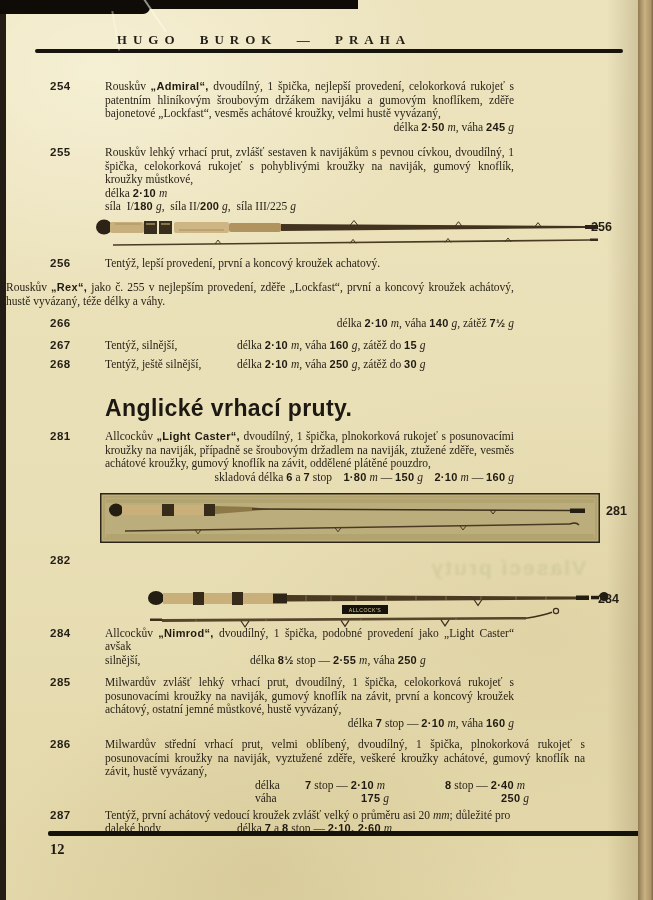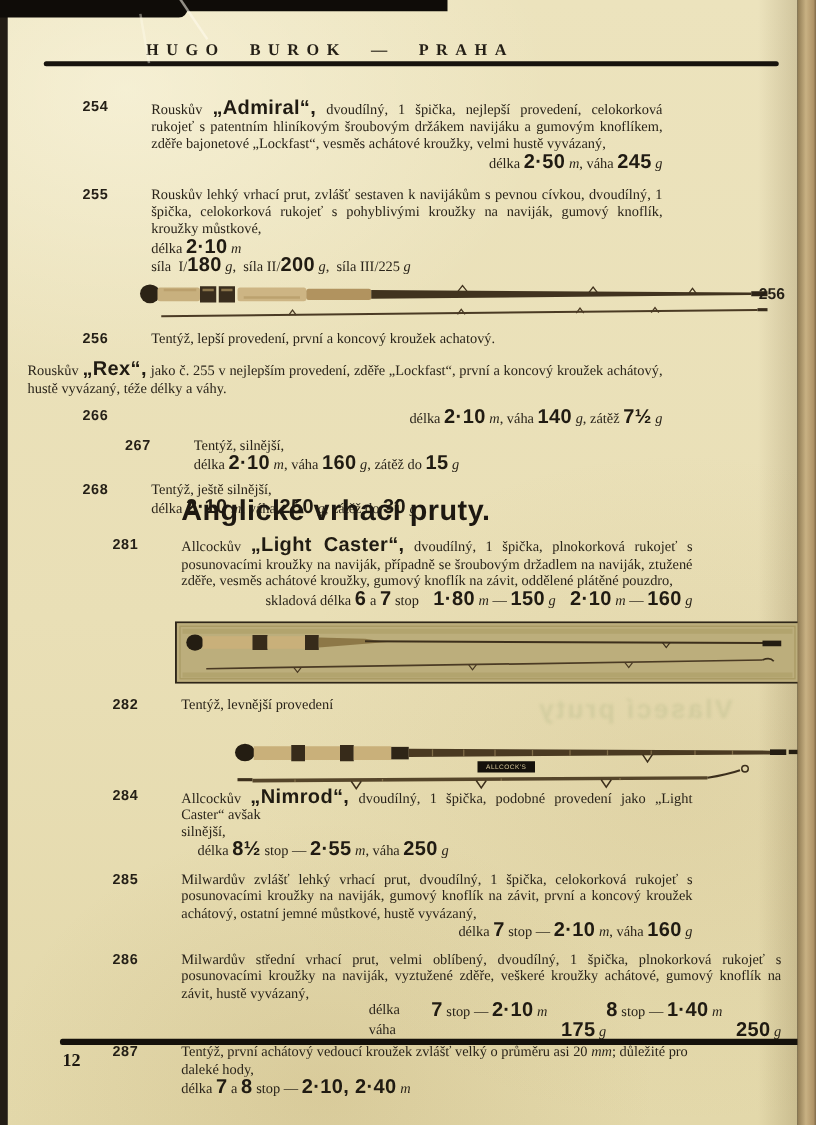--- a/index.html
+++ b/index.html
@@ -29,39 +29,39 @@
       linear-gradient(180deg,#ece3bd 0%,#e9dfb6 55%,#e3d8aa 100%);
     color:#2a251c;
   }
 
   
   .hdr{position:absolute;top:32px;left:0;width:516px;text-align:center;
     font-weight:bold;font-size:13px;letter-spacing:6px;word-spacing:10px;color:#241f16;}
   .hdr-rule{position:absolute;top:49px;left:29px;width:588px;height:4px;background:#17130d;border-radius:2px;}
 
   
-  .grp{position:absolute;left:16px;width:508px;}
+  .grp{position:absolute;left:0;width:508px;}
   .g1{top:80px;}
-  .g2{top:395px;padding-left:24px;}
+  .g2{top:395px;}
 
   .item{display:flex;}
   .num{width:99px;min-width:99px;box-sizing:border-box;padding-left:44px;
     font-family:"Liberation Sans",sans-serif;font-weight:bold;font-size:11.5px;
     letter-spacing:.5px;color:#241f16;line-height:13.5px;}
   .txt{width:517px;font-size:11.5px;line-height:13.5px;text-align:justify;color:#2a241a;}
   .txt p{margin:0;}
-  .b{font-family:"Liberation Sans",sans-serif;font-weight:bold;font-size:16px;letter-spacing:.3px;color:#201b12;}
+  .b{font-family:"Liberation Sans",sans-serif;font-weight:bold;font-size:11px;letter-spacing:.3px;color:#201b12;}
   .i{font-style:italic;}
   .spec{text-align:right;}
   .spec-left{text-align:left;margin-left:132px;}
-  .crow{display:flex;text-align:left;flex-direction:column;}
+  .crow{display:flex;text-align:left;}
   .lcell{width:132px;min-width:132px;}
   .spec-grid{display:grid;grid-template-columns:50px 140px 140px;margin-left:150px;text-align:left;}
-  .spec-grid .cc{text-align:right;}  .mb12{margin-bottom:12px;}  .mb11{margin-bottom:11px;}  .mb9{margin-bottom:9px;}    .mb8{margin-bottom:8px;}
-  .mb7{margin-bottom:18px;}    .mb6{margin-bottom:6px;padding-left:34px;}
+  .spec-grid .cc{text-align:center;}  .mb12{margin-bottom:12px;}  .mb11{margin-bottom:11px;}  .mb9{margin-bottom:9px;}    .mb8{margin-bottom:8px;}
+  .mb7{margin-bottom:18px;}    .mb6{margin-bottom:6px;}
   .mb3{margin-bottom:3px;}    .mb0{margin-bottom:0;}
 
   .sec-h{margin:0 0 9px 99px;font-family:"Liberation Sans",sans-serif;font-weight:bold;
     font-size:23px;line-height:26px;letter-spacing:.4px;color:#1d1811;}
 
   
   .fig{position:relative;width:632px;overflow:visible;}
   .fig-256{height:40px;}
   .fig-281{height:52px;}
   .fig-284{height:38px;}
@@ -210,23 +210,20 @@
           <path d="M95 36.8 l3 4 l3 -4" stroke="#4a3a24" stroke-width="1" fill="none"></path>
           <path d="M235 34.8 l3 4 l3 -4" stroke="#4a3a24" stroke-width="1" fill="none"></path>
           <path d="M360 33 l3 4 l3 -4" stroke="#4a3a24" stroke-width="1" fill="none"></path>
           <path d="M470 31 q6 -2.5 9 1" stroke="#3c2f1c" stroke-width="1.4" fill="none"></path>
         </svg>
         <span class="fig-label" style="left:600px;top:11px">281</span>
       </div>
 
       <div class="item mb7">
         <div class="num">282</div>
-        <div class="txt">
-            <p><span>Tentýž, levnější provedení</span></p>
-          </div>
       </div>
 
 
       <div class="fig fig-284 mb3">
         <svg style="left:140px" width="480" height="46" viewBox="0 0 480 46">
           <ellipse cx="10" cy="12" rx="8" ry="7" fill="#241d12"></ellipse>
           <rect x="17" y="7" width="30" height="11" fill="#c9b07a"></rect>
           <rect x="47" y="6" width="11" height="13" fill="#372b1a"></rect>
           <rect x="58" y="7" width="28" height="11" fill="#c9b07a"></rect>
           <rect x="86" y="6" width="11" height="13" fill="#372b1a"></rect>
@@ -286,35 +283,35 @@
         </div>
       </div>
 
       <div class="item mb3">
         <div class="num">286</div>
         <div class="txt">
           <p><span>Milwardův střední vrhací prut, velmi oblíbený, dvoudílný, 1 špička, plnokorková rukojeť s posunovacími kroužky na naviják, vyztužené zděře, veškeré kroužky achátové, gumový knoflík na závit, hustě vyvázaný,</span></p>
           <div class="spec-grid">
             <span>délka</span>
             <span><span class="b">7</span><span> stop — </span><span class="b">2·10</span><span class="i"> m</span></span>
-            <span><span class="b">8</span><span> stop — </span><span class="b">1·40</span><span class="i"> m</span></span>
+            <span><span class="b">8</span><span> stop — </span><span class="b">2·40</span><span class="i"> m</span></span>
             <span>váha</span>
             <span class="cc"><span class="b">175</span><span class="i"> g</span></span>
             <span class="cc"><span class="b">250</span><span class="i"> g</span></span>
           </div>
         </div>
       </div>
 
       <div class="item mb0">
         <div class="num">287</div>
         <div class="txt">
           <p><span>Tentýž, první achátový vedoucí kroužek zvlášť velký o průměru asi 20 </span><span class="i">mm</span><span>; důležité pro</span></p>
           <div class="crow">
             <span class="lcell">daleké hody,</span>
-            <span><span>délka </span><span class="b">7</span><span> a </span><span class="b">8</span><span> stop — </span><span class="b">2·10, 2·40</span><span class="i"> m</span></span>
+            <span><span>délka </span><span class="b">7</span><span> a </span><span class="b">8</span><span> stop — </span><span class="b">2·10, 2·60</span><span class="i"> m</span></span>
           </div>
         </div>
       </div>
 
     </div>
 
     <div class="ftr-rule"></div>
     <div class="pageno">12</div>
   </div>
 

